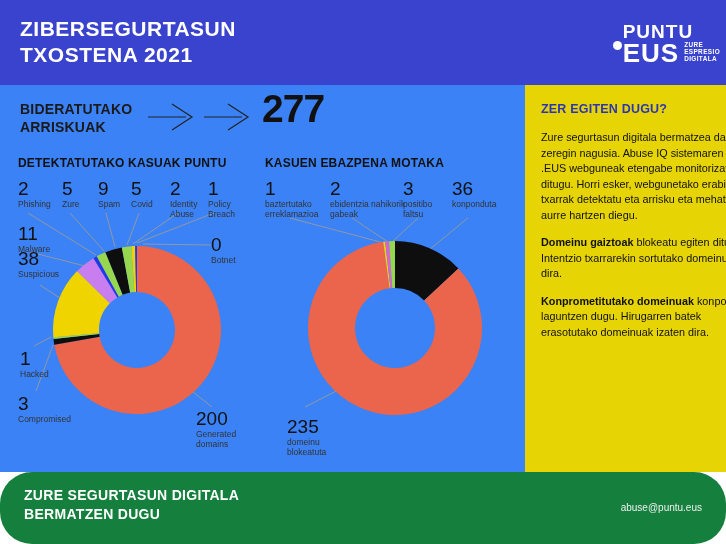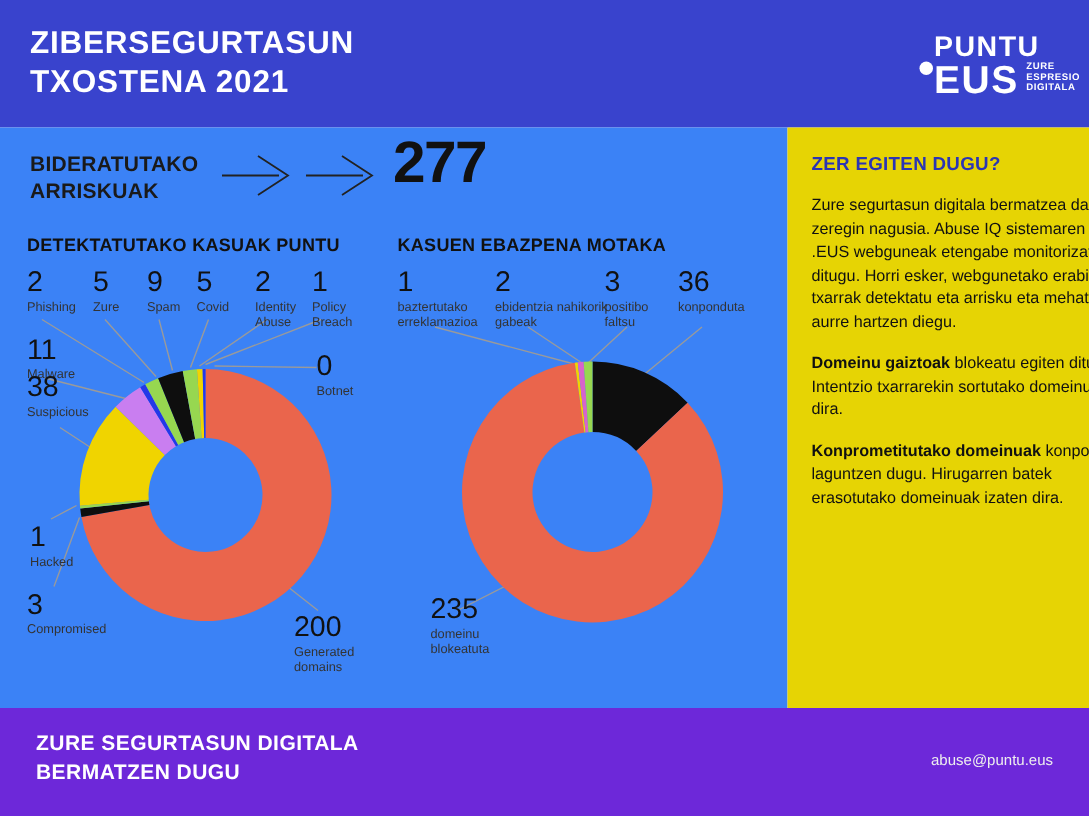--- a/index.html
+++ b/index.html
@@ -25,21 +25,21 @@
   .stat-label{font-size:8.5px;line-height:9.5px;color:#333;margin-top:1px;}
   .overlay{position:absolute;left:0;top:0;pointer-events:none;}
   .overlay line{stroke:#9a9a9a;stroke-width:.9;}
   .donut{position:absolute;}
   
   .sidebar{position:absolute;left:525px;top:85px;width:232px;height:387px;background:#e6d404;box-sizing:border-box;padding:17px 0 0 16px;}
   .sidebar h2{margin:0 0 14px 0;font-size:12.5px;font-weight:700;color:#2b35b5;letter-spacing:.2px;}
   .sidebar p{margin:0 0 12px 0;font-size:10.8px;line-height:15.5px;color:#111;}
   .sidebar p b{font-weight:700;}
   
-  .footer{position:absolute;left:0;top:472px;width:726px;height:72px;background:#6d28d9;}
+  .footer{position:absolute;left:0;top:472px;width:726px;height:72px;background:#15803d;border-radius:32px;}
   .foot-left{position:absolute;left:24px;top:14px;color:#fff;font-weight:700;font-size:14px;line-height:19px;letter-spacing:.3px;}
   .foot-email{position:absolute;right:24px;top:30px;color:#eee;font-size:10px;}
 </style>
 </head>
 <body>
 
 <div class="app">
 
   <div class="header">
     <div class="header-title">
@@ -172,21 +172,21 @@
       <div class="stat-label">ebidentzia nahikorik gabeak</div>
     </div>
     <div class="stat" style="left:403px;top:94px;width:42px;">
       <div class="stat-num">3</div>
       <div class="stat-label">positibo faltsu</div>
     </div>
     <div class="stat" style="left:452px;top:94px;width:62px;">
       <div class="stat-num">36</div>
       <div class="stat-label">konponduta</div>
     </div>
-    <div class="stat" style="left:287px;top:312px;width:56px;">
+    <div class="stat" style="left:287px;top:332px;width:56px;">
       <div class="stat-num">235</div>
       <div class="stat-label">domeinu blokeatuta</div>
     </div>
 
     <svg class="donut" style="left:295px;top:143px;" width="200" height="200">
         <path d="M100.00,13.00 A87,87 0 0 1 163.41,40.43 L129.15,72.61 A40,40 0 0 0 100.00,60.00 Z" fill="#0e0e0e"></path>
         <path d="M163.41,40.43 A87,87 0 1 1 88.20,13.80 L94.57,60.37 A40,40 0 1 0 129.15,72.61 Z" fill="#ea654c"></path>
         <path d="M88.20,13.80 A87,87 0 0 1 90.15,13.56 L95.47,60.26 A40,40 0 0 0 94.57,60.37 Z" fill="#f0d400"></path>
         <path d="M90.15,13.56 A87,87 0 0 1 94.08,13.20 L97.28,60.09 A40,40 0 0 0 95.47,60.26 Z" fill="#d863cc"></path>
         <path d="M94.08,13.20 A87,87 0 0 1 100.00,13.00 L100.00,60.00 A40,40 0 0 0 97.28,60.09 Z" fill="#97d750"></path>

